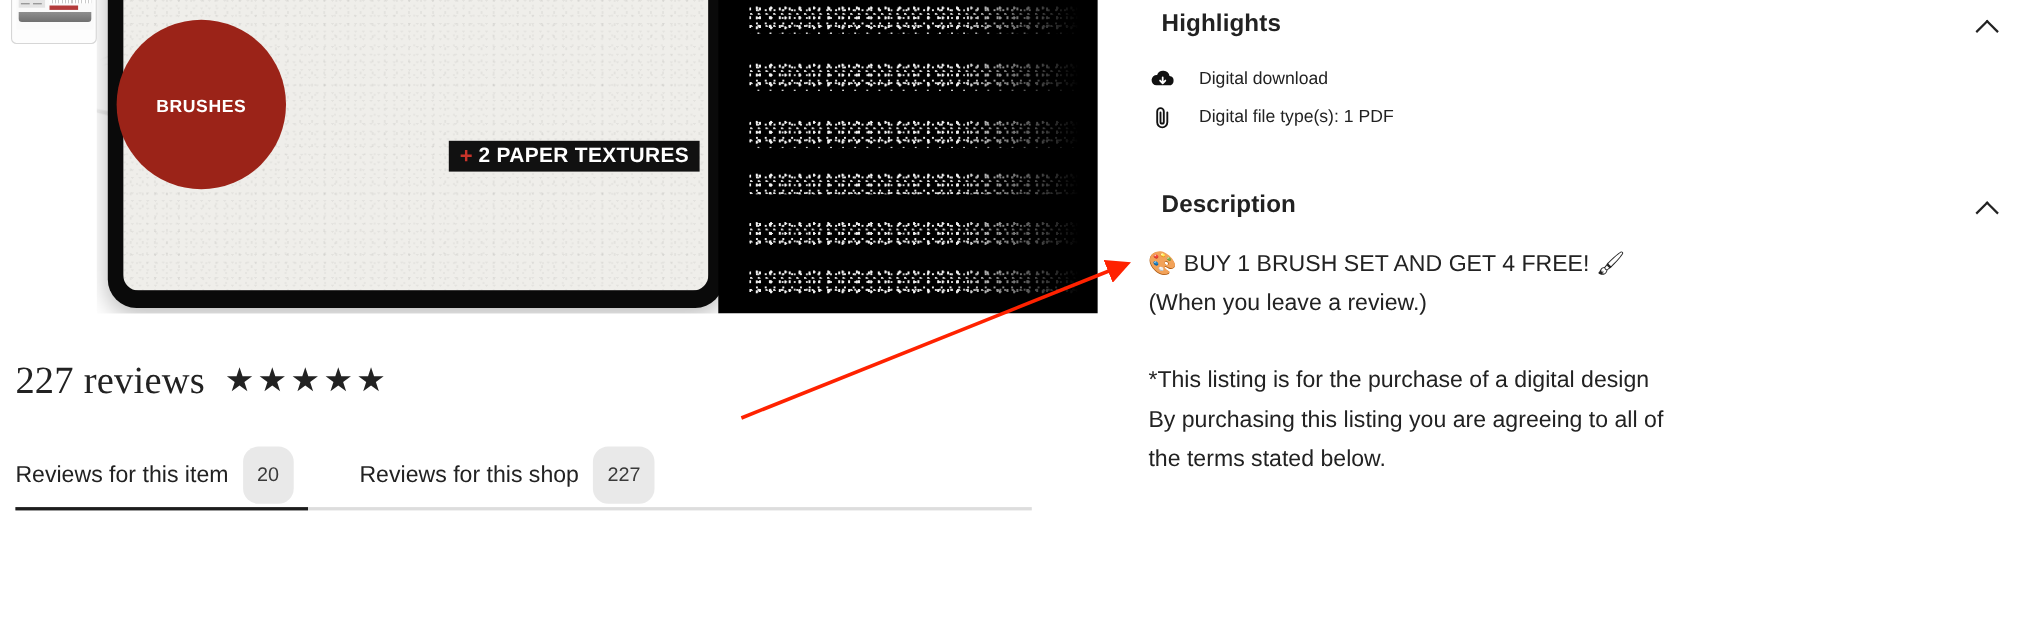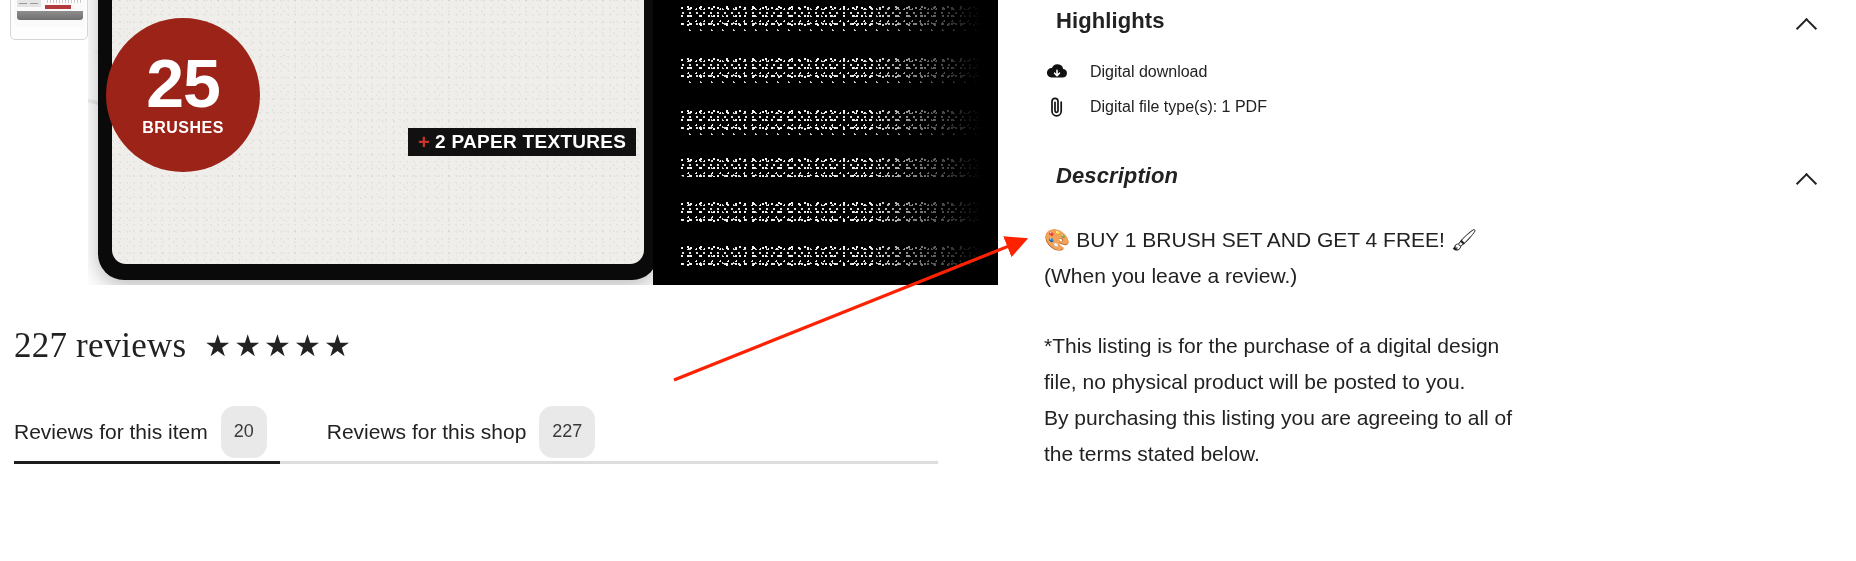--- a/index.html
+++ b/index.html
@@ -352,21 +352,21 @@
     color: #222222;
   }
   .hl-icon {
     width: 26px;
     display: flex;
     align-items: center;
     justify-content: center;
     flex: 0 0 26px;
   }
 
-  #description-head { position: absolute; left: 14px; top: 163px; width: 776px; font-style: italic; }
+  #description-head { position: absolute; left: 14px; top: 173px; width: 776px; }
 
   #description-body {
     position: absolute;
     left: 14px; top: 222px;
     width: 790px;
     font-size: 21px;
     line-height: 36px;
     color: #222222;
   }
   .desc-line { white-space: nowrap; }
@@ -410,21 +410,20 @@
       <div class="stroke s6"></div>
       <div class="stroke s7"></div>
 
       <div class="tablet">
         <div class="tablet-screen">
           
         </div>
       </div>
 
       <div id="brush-badge">
-        <span class="count">25</span>
         <span class="word">BRUSHES</span>
       </div>
 
       <div id="texture-ribbon">
         <span class="plus">+</span>
         <span>2 PAPER TEXTURES</span>
       </div>
 
       <div class="swatch-panel">
         <div class="swatch sw1"></div>
@@ -496,21 +495,20 @@
     </div>
 
     <div id="description-body">
       <div class="desc-line">
         <span class="desc-emoji">🎨</span><span>BUY 1 BRUSH SET AND GET 4 FREE!</span>
         <span class="desc-emoji">🖌</span>
       </div>
       <div class="desc-line">(When you leave a review.)</div>
       <div class="desc-gap"></div>
       <div class="desc-line">*This listing is for the purchase of a digital design</div>
-      <div class="desc-line">file, no physical product will be posted to you.</div>
       <div class="desc-line">By purchasing this listing you are agreeing to all of</div>
       <div class="desc-line">the terms stated below.</div>
     </div>
   </div>
 
   <svg id="annotation-arrow" viewBox="0 0 420 180">
     <defs>
       <marker id="arrowhead" markerWidth="7" markerHeight="7" refX="5.6" refY="3.5" orient="auto">
         <polygon points="0 0, 7 3.5, 0 7" fill="#FF2200"></polygon>
       </marker>

